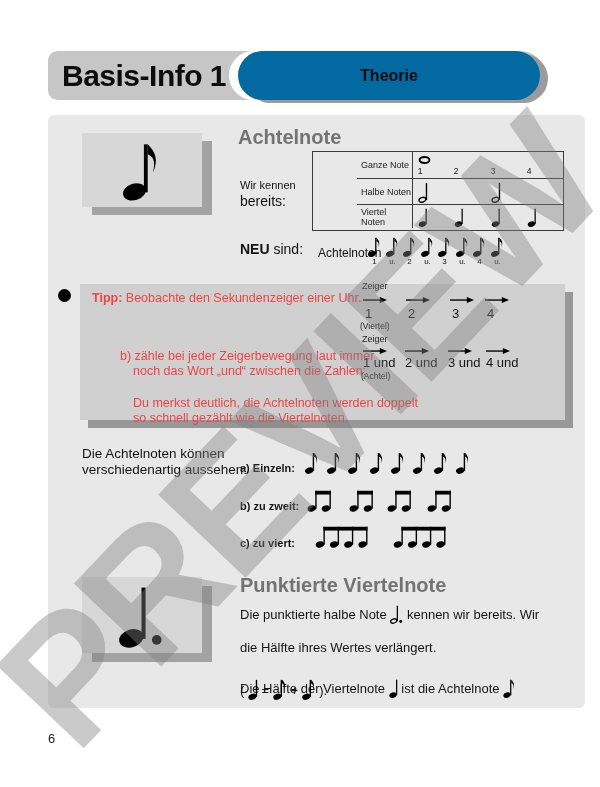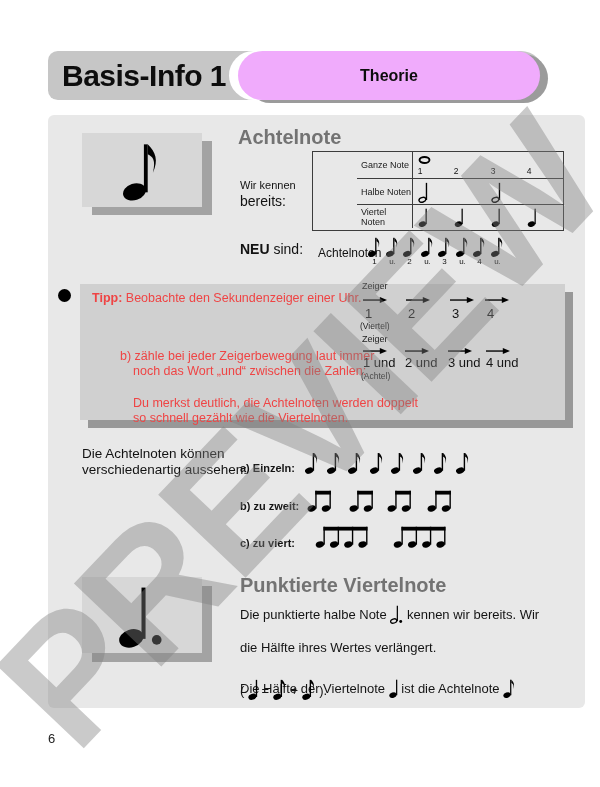--- a/index.html
+++ b/index.html
@@ -5,21 +5,21 @@
   html,body{margin:0;padding:0;background:#fff;}
   .sheet{position:relative;width:600px;height:787px;background:#ffffff;overflow:hidden;
          font-family:"Liberation Sans",sans-serif;color:#121212;}
   .abs{position:absolute;}
 
   
   .hbar{position:absolute;left:48px;top:51px;width:497px;height:49px;background:#c6c6c6;
         border-radius:10px 25px 25px 10px;}
   .htitle{position:absolute;left:62px;top:51px;height:49px;line-height:49px;
           font-size:30px;font-weight:bold;letter-spacing:-0.5px;color:#0d0d0d;}
-  .hpill{position:absolute;left:238px;top:51px;width:302px;height:49px;background:#f0abfc;
+  .hpill{position:absolute;left:238px;top:51px;width:302px;height:49px;background:#0369a1;
          border-radius:25px;box-shadow:-9px 0 0 0 #ffffff, 8px 3px 0 0 #9b9b9b;
          text-align:center;line-height:49px;font-size:16px;font-weight:bold;color:#0d0d0d;}
 
   
   .panel{position:absolute;left:48px;top:115px;width:537px;height:593px;background:#e8e8e8;border-radius:6px;}
 
   
   .ibox{position:absolute;width:120px;height:74px;background:#d7d7d7;}
   .ishadow{position:absolute;width:120px;height:74px;background:#a3a3a3;}
 

